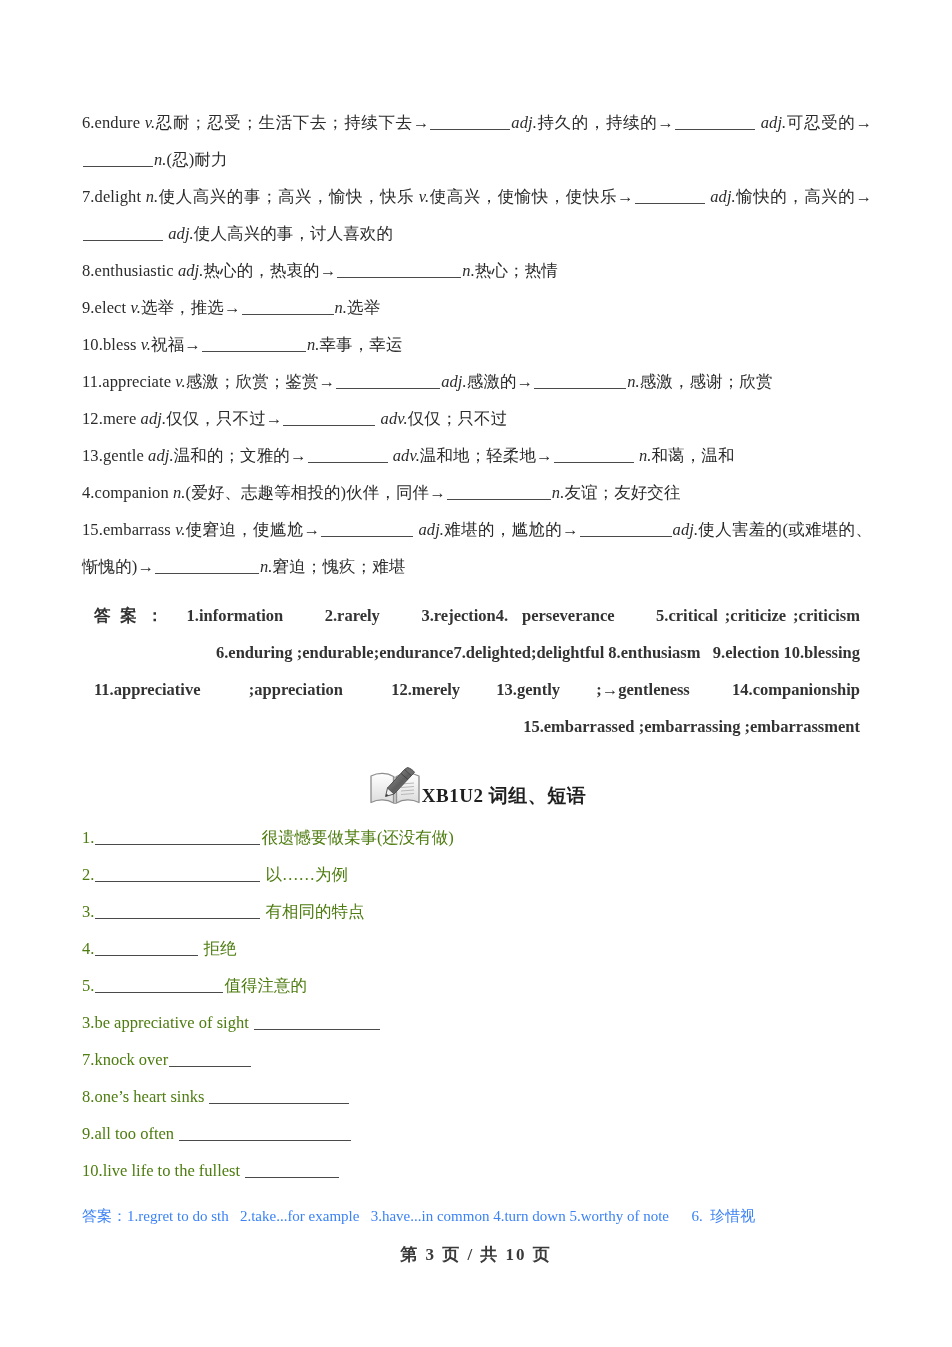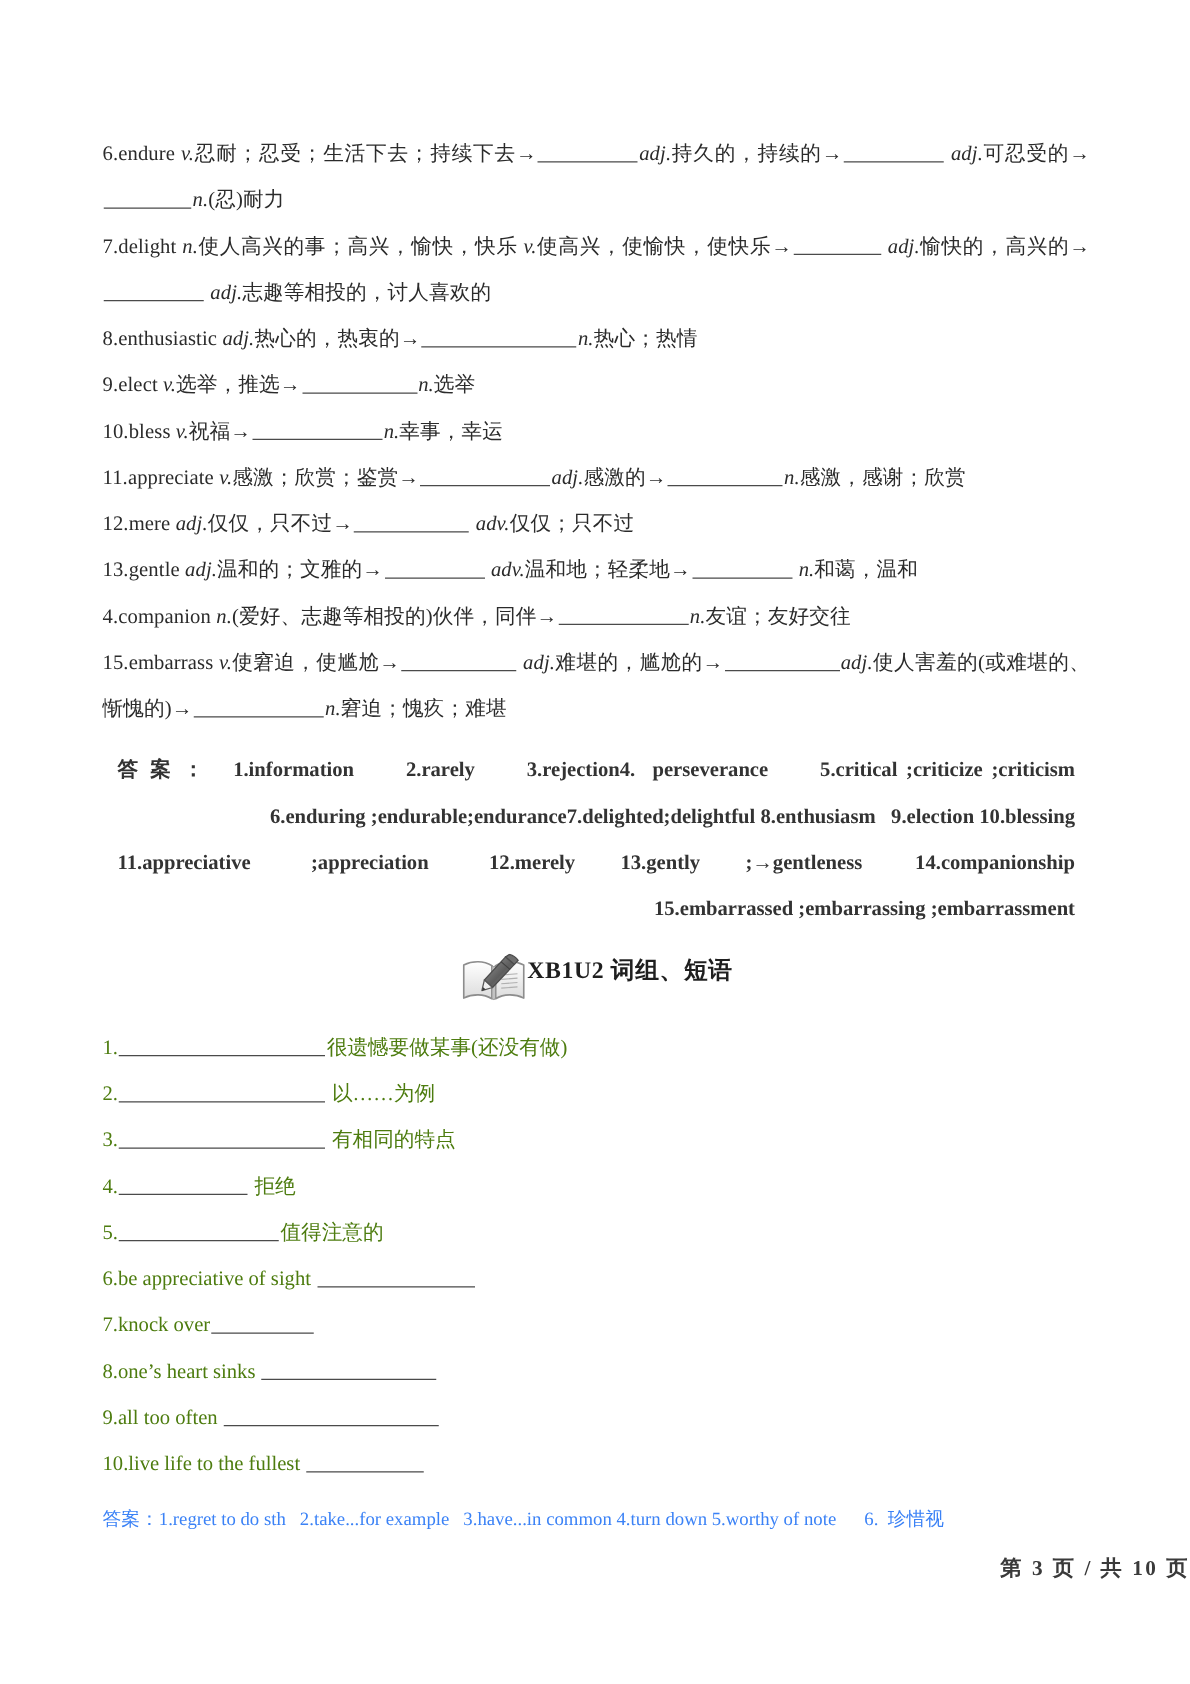--- a/index.html
+++ b/index.html
@@ -67,21 +67,21 @@
     text-align: right;
   }
   .answer-line.justified {
     text-align: justify;
     text-align-last: justify;
   }
 
   
   .section-head {
     display: flex;
-    align-items: flex-start;
+    align-items: flex-end;
     justify-content: center;
     margin: 18px 0 10px 0;
     height: 46px;
   }
   .book-icon { width: 54px; height: 42px; flex: none; }
   .section-title {
     font-size: 19px;
     font-weight: bold;
     color: #1f1f1f;
     letter-spacing: 0.5px;
@@ -105,36 +105,36 @@
     margin: 12px 0 0 0;
     white-space: pre;
   }
 
   
   .footer {
     position: absolute;
     left: 0;
     top: 1243px;
     width: 952px;
-    text-align: right;
+    text-align: center;
     font-size: 17px;
     font-weight: bold;
     color: #3a3a3a;
     letter-spacing: 2px;
   }
 </style>
 </head>
 <body>
 
 <div class="page">
   <div class="content">
 
     <p class="voc-entry"><span>6.endure </span><span class="it">v.</span><span>忍耐；忍受；生活下去；持续下去→</span><span class="blank b-8"></span><span class="it">adj.</span><span>持久的，持续的→</span><span class="blank b-8"></span> <span class="it">adj.</span><span>可忍受的→</span><span class="blank b-7"></span><span class="it">n.</span><span>(忍)耐力</span></p>
 
-    <p class="voc-entry"><span>7.delight </span><span class="it">n.</span><span>使人高兴的事；高兴，愉快，快乐 </span><span class="it">v.</span><span>使高兴，使愉快，使快乐→</span><span class="blank b-7"></span> <span class="it">adj.</span><span>愉快的，高兴的→</span><span class="blank b-8"></span> <span class="it">adj.</span><span>志趣等相投的，讨人喜欢的</span></p>
+    <p class="voc-entry"><span>7.delight </span><span class="it">n.</span><span>使人高兴的事；高兴，愉快，快乐 </span><span class="it">v.</span><span>使高兴，使愉快，使快乐→</span><span class="blank b-7"></span> <span class="it">adj.</span><span>愉快的，高兴的→</span><span class="blank b-8"></span> <span class="it">adj.</span><span>使人高兴的事，讨人喜欢的</span></p>
 
     <p class="voc-entry"><span>8.enthusiastic </span><span class="it">adj.</span><span>热心的，热衷的→</span><span class="blank b-12"></span><span class="it">n.</span><span>热心；热情</span></p>
 
     <p class="voc-entry"><span>9.elect </span><span class="it">v.</span><span>选举，推选→</span><span class="blank b-9"></span><span class="it">n.</span><span>选举</span></p>
 
     <p class="voc-entry"><span>10.bless </span><span class="it">v.</span><span>祝福→</span><span class="blank b-10"></span><span class="it">n.</span><span>幸事，幸运</span></p>
 
     <p class="voc-entry"><span>11.appreciate </span><span class="it">v.</span><span>感激；欣赏；鉴赏→</span><span class="blank b-10"></span><span class="it">adj.</span><span>感激的→</span><span class="blank b-9"></span><span class="it">n.</span><span>感激，感谢；欣赏</span></p>
 
     <p class="voc-entry"><span>12.mere </span><span class="it">adj.</span><span>仅仅，只不过→</span><span class="blank b-9"></span> <span class="it">adv.</span><span>仅仅；只不过</span></p>
@@ -193,21 +193,21 @@
     <p class="phrase-item"><span class="lead">1.</span><span class="blank" style="width:165px"></span><span class="tail">很遗憾要做某事(还没有做)</span></p>
 
     <p class="phrase-item"><span class="lead">2.</span><span class="blank" style="width:165px"></span><span class="tail"> 以……为例</span></p>
 
     <p class="phrase-item"><span class="lead">3.</span><span class="blank" style="width:165px"></span><span class="tail"> 有相同的特点</span></p>
 
     <p class="phrase-item"><span class="lead">4.</span><span class="blank" style="width:103px"></span><span class="tail"> 拒绝</span></p>
 
     <p class="phrase-item"><span class="lead">5.</span><span class="blank" style="width:128px"></span><span class="tail">值得注意的</span></p>
 
-    <p class="phrase-item"><span class="lead">6.be appreciative of sight </span><span class="blank" style="width:126px"></span><span class="tail"></span></p>
+    <p class="phrase-item"><span class="lead">3.be appreciative of sight </span><span class="blank" style="width:126px"></span><span class="tail"></span></p>
 
     <p class="phrase-item"><span class="lead">7.knock over</span><span class="blank" style="width:82px"></span><span class="tail"></span></p>
 
     <p class="phrase-item"><span class="lead">8.one’s heart sinks </span><span class="blank" style="width:140px"></span><span class="tail"></span></p>
 
     <p class="phrase-item"><span class="lead">9.all too often </span><span class="blank" style="width:172px"></span><span class="tail"></span></p>
 
     <p class="phrase-item"><span class="lead">10.live life to the fullest </span><span class="blank" style="width:94px"></span><span class="tail"></span></p>
 
     <p class="answers-bottom">答案：1.regret to do sth   2.take...for example   3.have...in common 4.turn down 5.worthy of note      6.  珍惜视</p>

